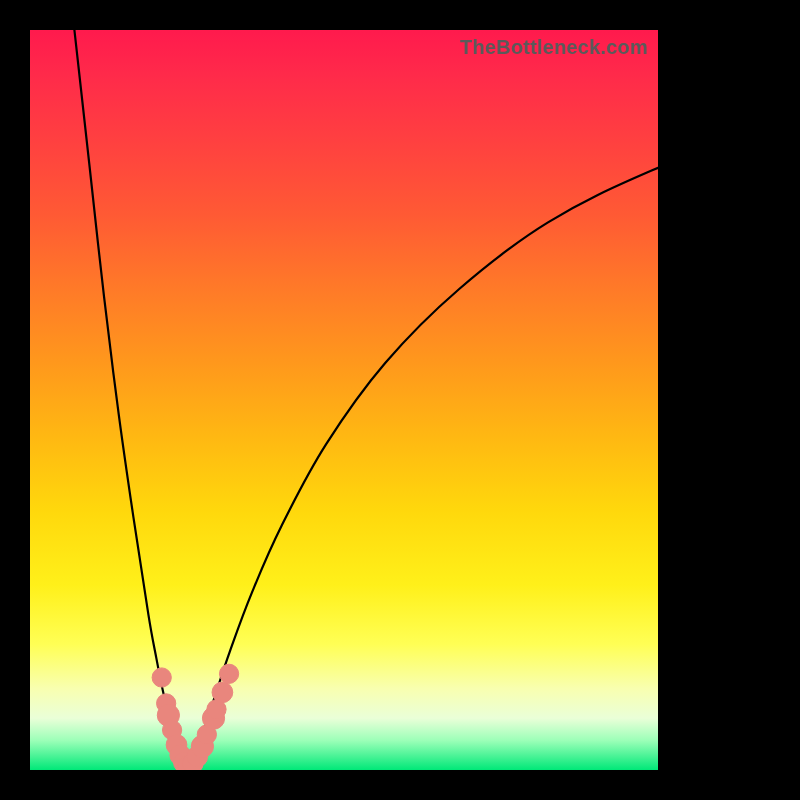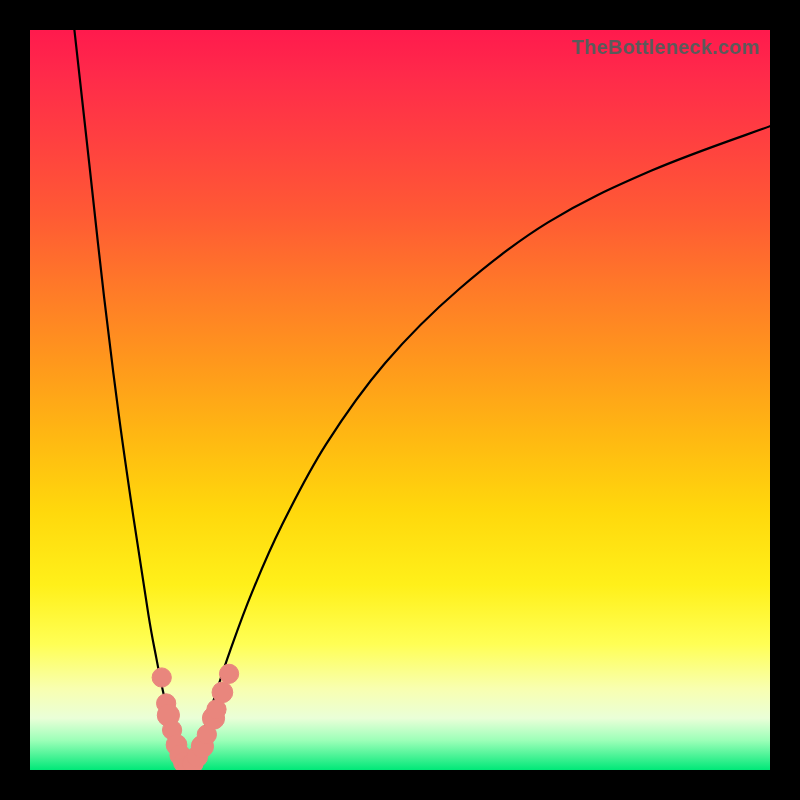--- a/index.html
+++ b/index.html
@@ -14,21 +14,21 @@
   .frame {
     position: relative;
     width: 800px;
     height: 800px;
     background: #000;
   }
   .plot-area {
     position: absolute;
     left: 30px;
     top: 30px;
-    width: 740px;
+    width: 628px;
     height: 740px;
     background: linear-gradient(to bottom,
       #ff1a4d 0%,
       #ff2a4a 6%,
       #ff4040 15%,
       #ff5a34 25%,
       #ff7a28 35%,
       #ff981c 45%,
       #ffb812 55%,
       #ffd80c 65%,

